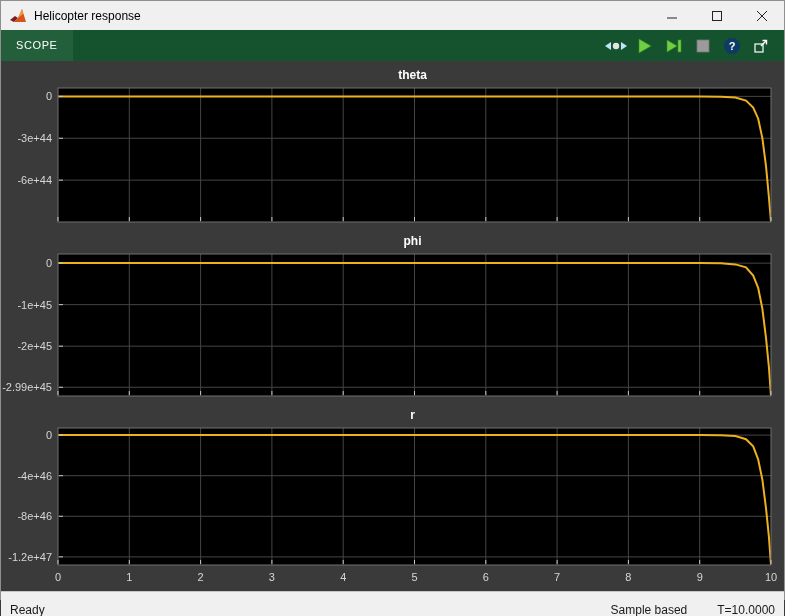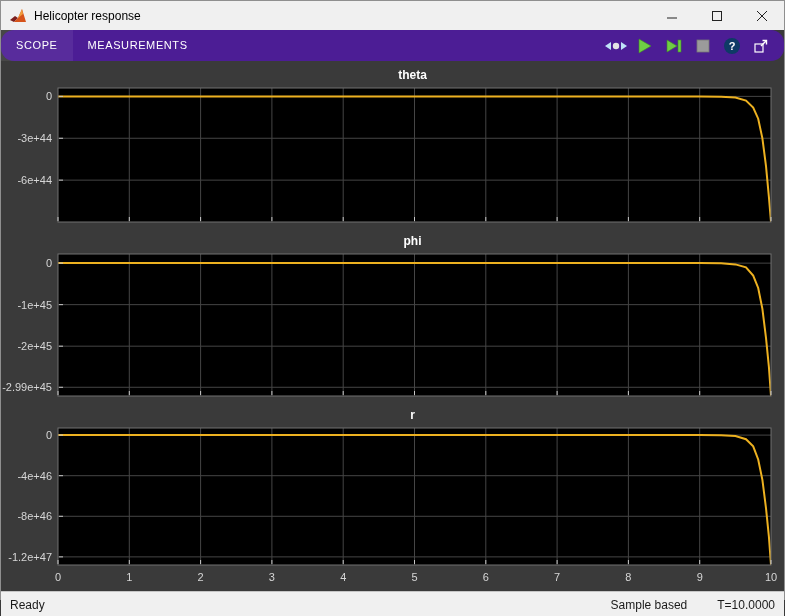--- a/index.html
+++ b/index.html
@@ -25,21 +25,21 @@
 
   
   .plots { flex:1; background:#3a3a3a; padding-top:4px; }
   .panel { width:785px; }
   .panel-title { height:20px; line-height:20px; text-align:center;
     font-size:12px; font-weight:bold; color:#fff;padding-left:38px; }
   svg.chart { display:block; }
 
   
   .statusbar { flex:0 0 26px; background:#f0f0f0; border-top:1px solid #c6c6c6;
-    display:flex; align-items:center; font-size:12px; color:#1a1a1a; padding:0 9px; }
+    display:flex; align-items:flex-end; font-size:12px; color:#1a1a1a; padding:0 9px; }
   .status-right { margin-left:auto; display:flex; gap:30px; }
 </style>
 </head>
 <body>
 
 <div class="window">
 
   <div class="titlebar">
     <svg class="app-icon" viewBox="0 0 18 16">
       <polygon points="1,12 6,8 9,10 5,14" fill="#7a1f1f"></polygon>
@@ -59,23 +59,22 @@
         </svg>
     </div>
     <div class="winbtn">
       <svg width="12" height="12">
           <line x1="1" y1="1" x2="11" y2="11"></line>
           <line x1="11" y1="1" x2="1" y2="11"></line>
         </svg>
     </div>
   </div>
 
-  <div class="toolbar" id="toolstrip" style="background: #4c1d95; border-radius: 13px;">
+  <div class="toolbar" id="toolstrip" style="background: #14532d;">
     <div class="ts-tab active">SCOPE</div>
-    <div class="ts-tab">MEASUREMENTS</div>
     <div class="toolbar-right">
       <div class="icon-btn">
         <svg width="24" height="16">
           <polygon points="1,8 7,4 7,12" fill="#bfe3f8"></polygon>
           <circle cx="12" cy="8" r="3.2" fill="#e4e4e4"></circle>
           <polygon points="23,8 17,4 17,12" fill="#bfe3f8"></polygon>
         </svg>
       </div>
       <div class="icon-btn">
         <svg width="16" height="16">

